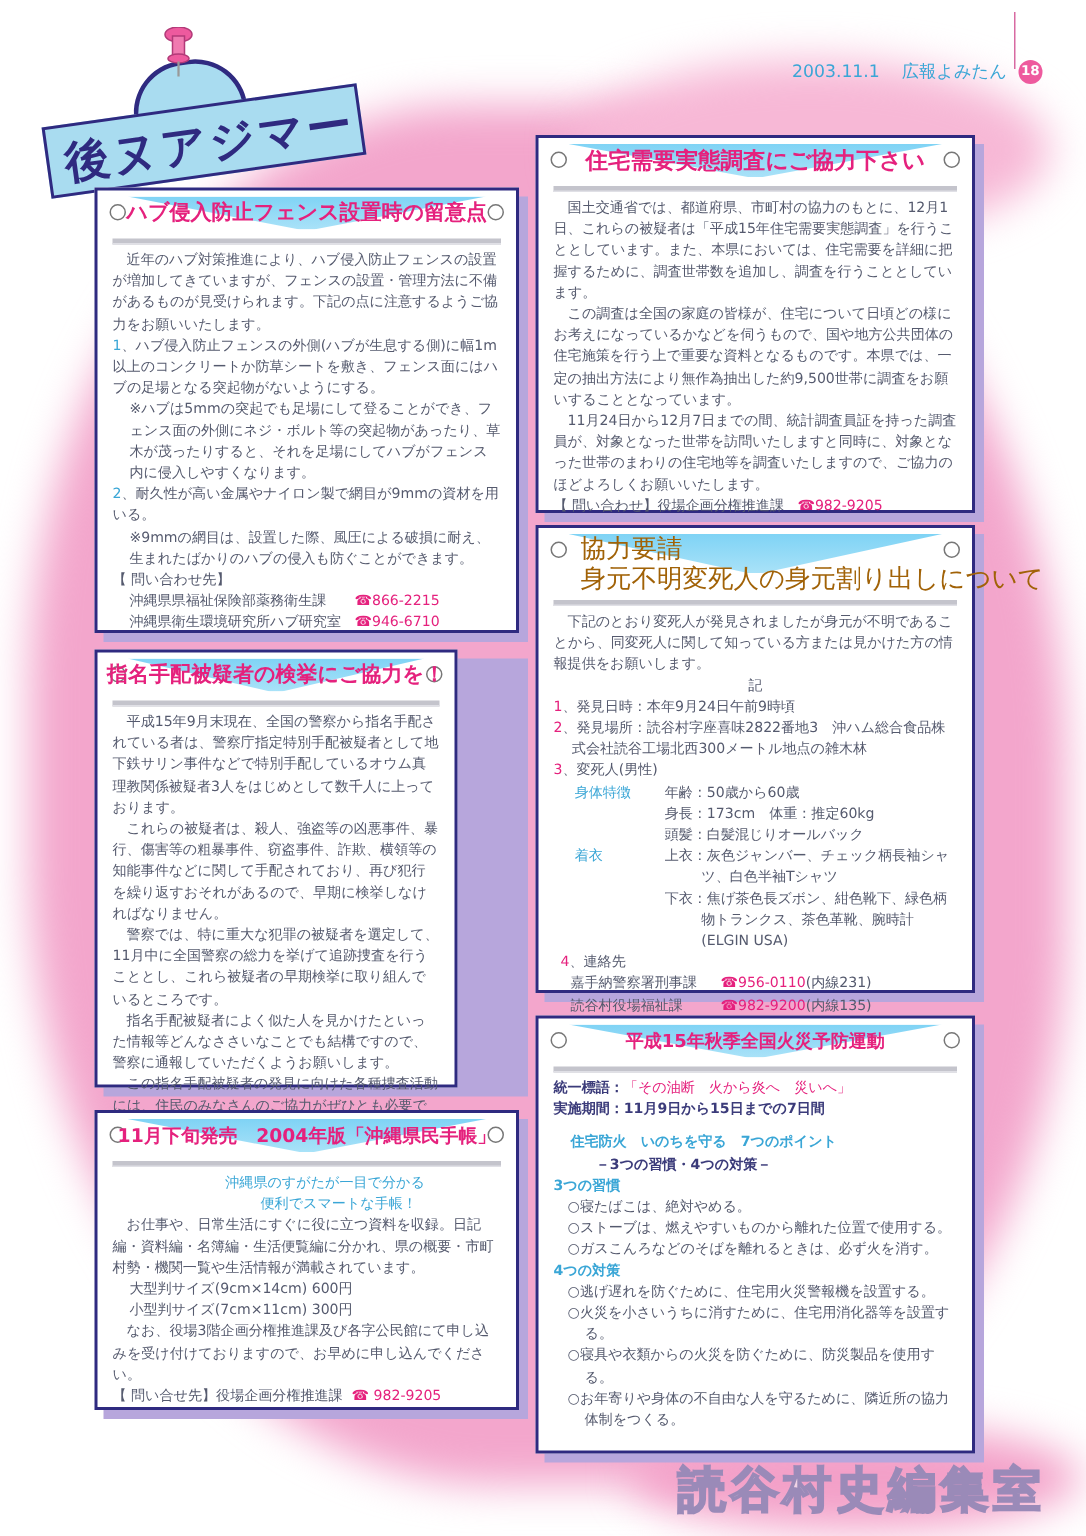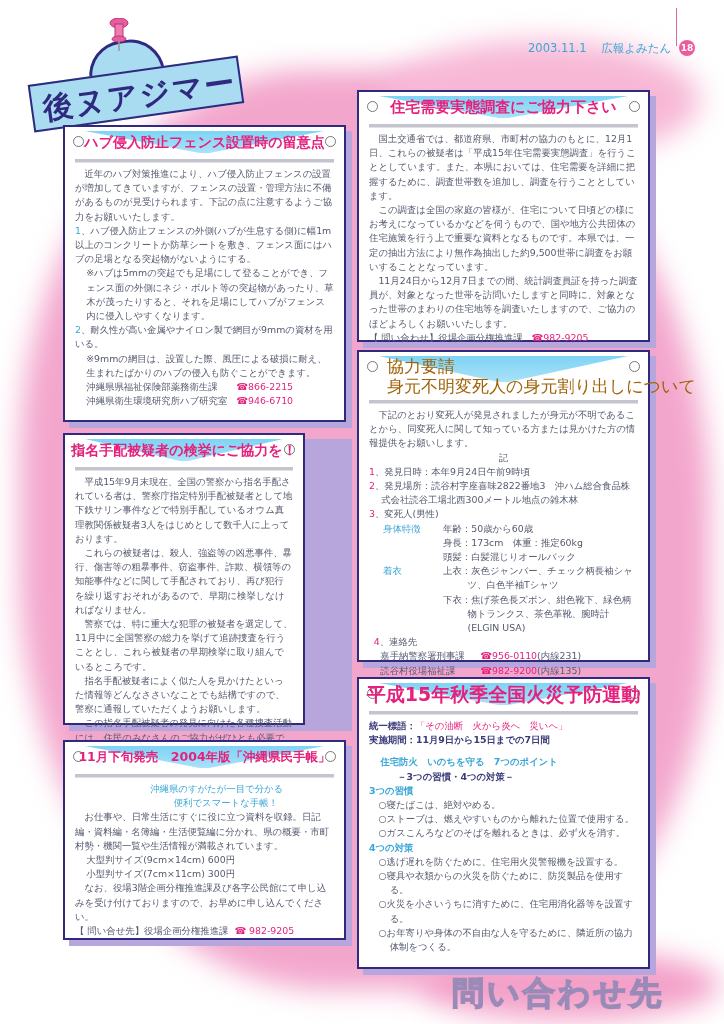--- a/index.html
+++ b/index.html
@@ -70,20 +70,21 @@
     <span class="ring r"></span>
     <div class="box-title">ハブ侵入防止フェンス設置時の留意点</div>
   </div>
   <div class="rule"></div>
   <div class="body">
     <p class="ind">近年のハブ対策推進により、ハブ侵入防止フェンスの設置が増加してきていますが、フェンスの設置・管理方法に不備があるものが見受けられます。下記の点に注意するようご協力をお願いいたします。</p>
     <p><span class="num">1</span><span>、ハブ侵入防止フェンスの外側(ハブが生息する側)に幅1m以上のコンクリートか防草シートを敷き、フェンス面にはハブの足場となる突起物がないようにする。</span></p>
     <p class="sub"><span>※ハブは5mmの突起でも足場にして登ることができ、フェンス面の外側にネジ・ボルト等の突起物があったり、草木が茂ったりすると、それを足場にしてハブがフェンス内に侵入しやすくなります。</span></p>
     <p><span class="num">2</span><span>、耐久性が高い金属やナイロン製で網目が9mmの資材を用いる。</span></p>
     <p class="sub"><span>※9mmの網目は、設置した際、風圧による破損に耐え、生まれたばかりのハブの侵入も防ぐことができます。</span></p>
+    <p>【 問い合わせ先】</p>
     <div class="row sub">
         <span class="l1">沖縄県県福祉保険部薬務衛生課</span>
         <span class="tel">☎<span>866-2215</span></span>
       </div>
     <div class="row sub">
         <span class="l1">沖縄県衛生環境研究所ハブ研究室</span>
         <span class="tel">☎<span>946-6710</span></span>
       </div>
   </div>
 </div>
@@ -190,34 +191,34 @@
       </div>
   </div>
 </div>
 
 <div class="shadow" style="left:363px;top:683px;width:293px;height:292px;"></div>
 <div class="box" style="left:357px;top:677px;width:293px;height:292px;">
   <div class="box-title-wrap">
     <div class="banner"></div>
     <span class="ring l"></span>
     <span class="ring r"></span>
-    <div class="box-title" style="font-size:19px;">平成15年秋季全国火災予防運動</div>
+    <div class="box-title" style="font-size:12px;">平成15年秋季全国火災予防運動</div>
   </div>
   <div class="rule"></div>
   <div class="body">
     <p><span class="dark">統一標語：</span><span class="pink" style="font-weight:normal;">「その油断　火から炎へ　災いへ」</span></p>
     <p><span class="dark">実施期間：</span><span class="dark">11月9日から15日までの7日間</span></p>
     <p style="height:8px;"></p>
     <p class="blue" style="padding-left:1.2em;font-weight:bold;">住宅防火　いのちを守る　7つのポイント</p>
     <p class="dark" style="padding-left:3em;">－3つの習慣・4つの対策－</p>
     <p class="blue" style="font-weight:bold;">3つの習慣</p>
     <p style="padding-left:2.2em;text-indent:-1.2em;">○寝たばこは、絶対やめる。</p>
     <p style="padding-left:2.2em;text-indent:-1.2em;">○ストーブは、燃えやすいものから離れた位置で使用する。</p>
     <p style="padding-left:2.2em;text-indent:-1.2em;">○ガスこんろなどのそばを離れるときは、必ず火を消す。</p>
     <p class="blue" style="font-weight:bold;">4つの対策</p>
     <p style="padding-left:2.2em;text-indent:-1.2em;">○逃げ遅れを防ぐために、住宅用火災警報機を設置する。</p>
+    <p style="padding-left:2.2em;text-indent:-1.2em;">○火災を小さいうちに消すために、住宅用消化器等を設置する。</p>
     <p style="padding-left:2.2em;text-indent:-1.2em;">○寝具や衣類からの火災を防ぐために、防災製品を使用する。</p>
-    <p style="padding-left:2.2em;text-indent:-1.2em;">○火災を小さいうちに消すために、住宅用消化器等を設置する。</p>
     <p style="padding-left:2.2em;text-indent:-1.2em;">○お年寄りや身体の不自由な人を守るために、隣近所の協力体制をつくる。</p>
   </div>
 </div>
 
-<div class="wm">問い合わせ先</div>
+<div class="wm">読谷村史編集室</div>
 
 </body></html>

